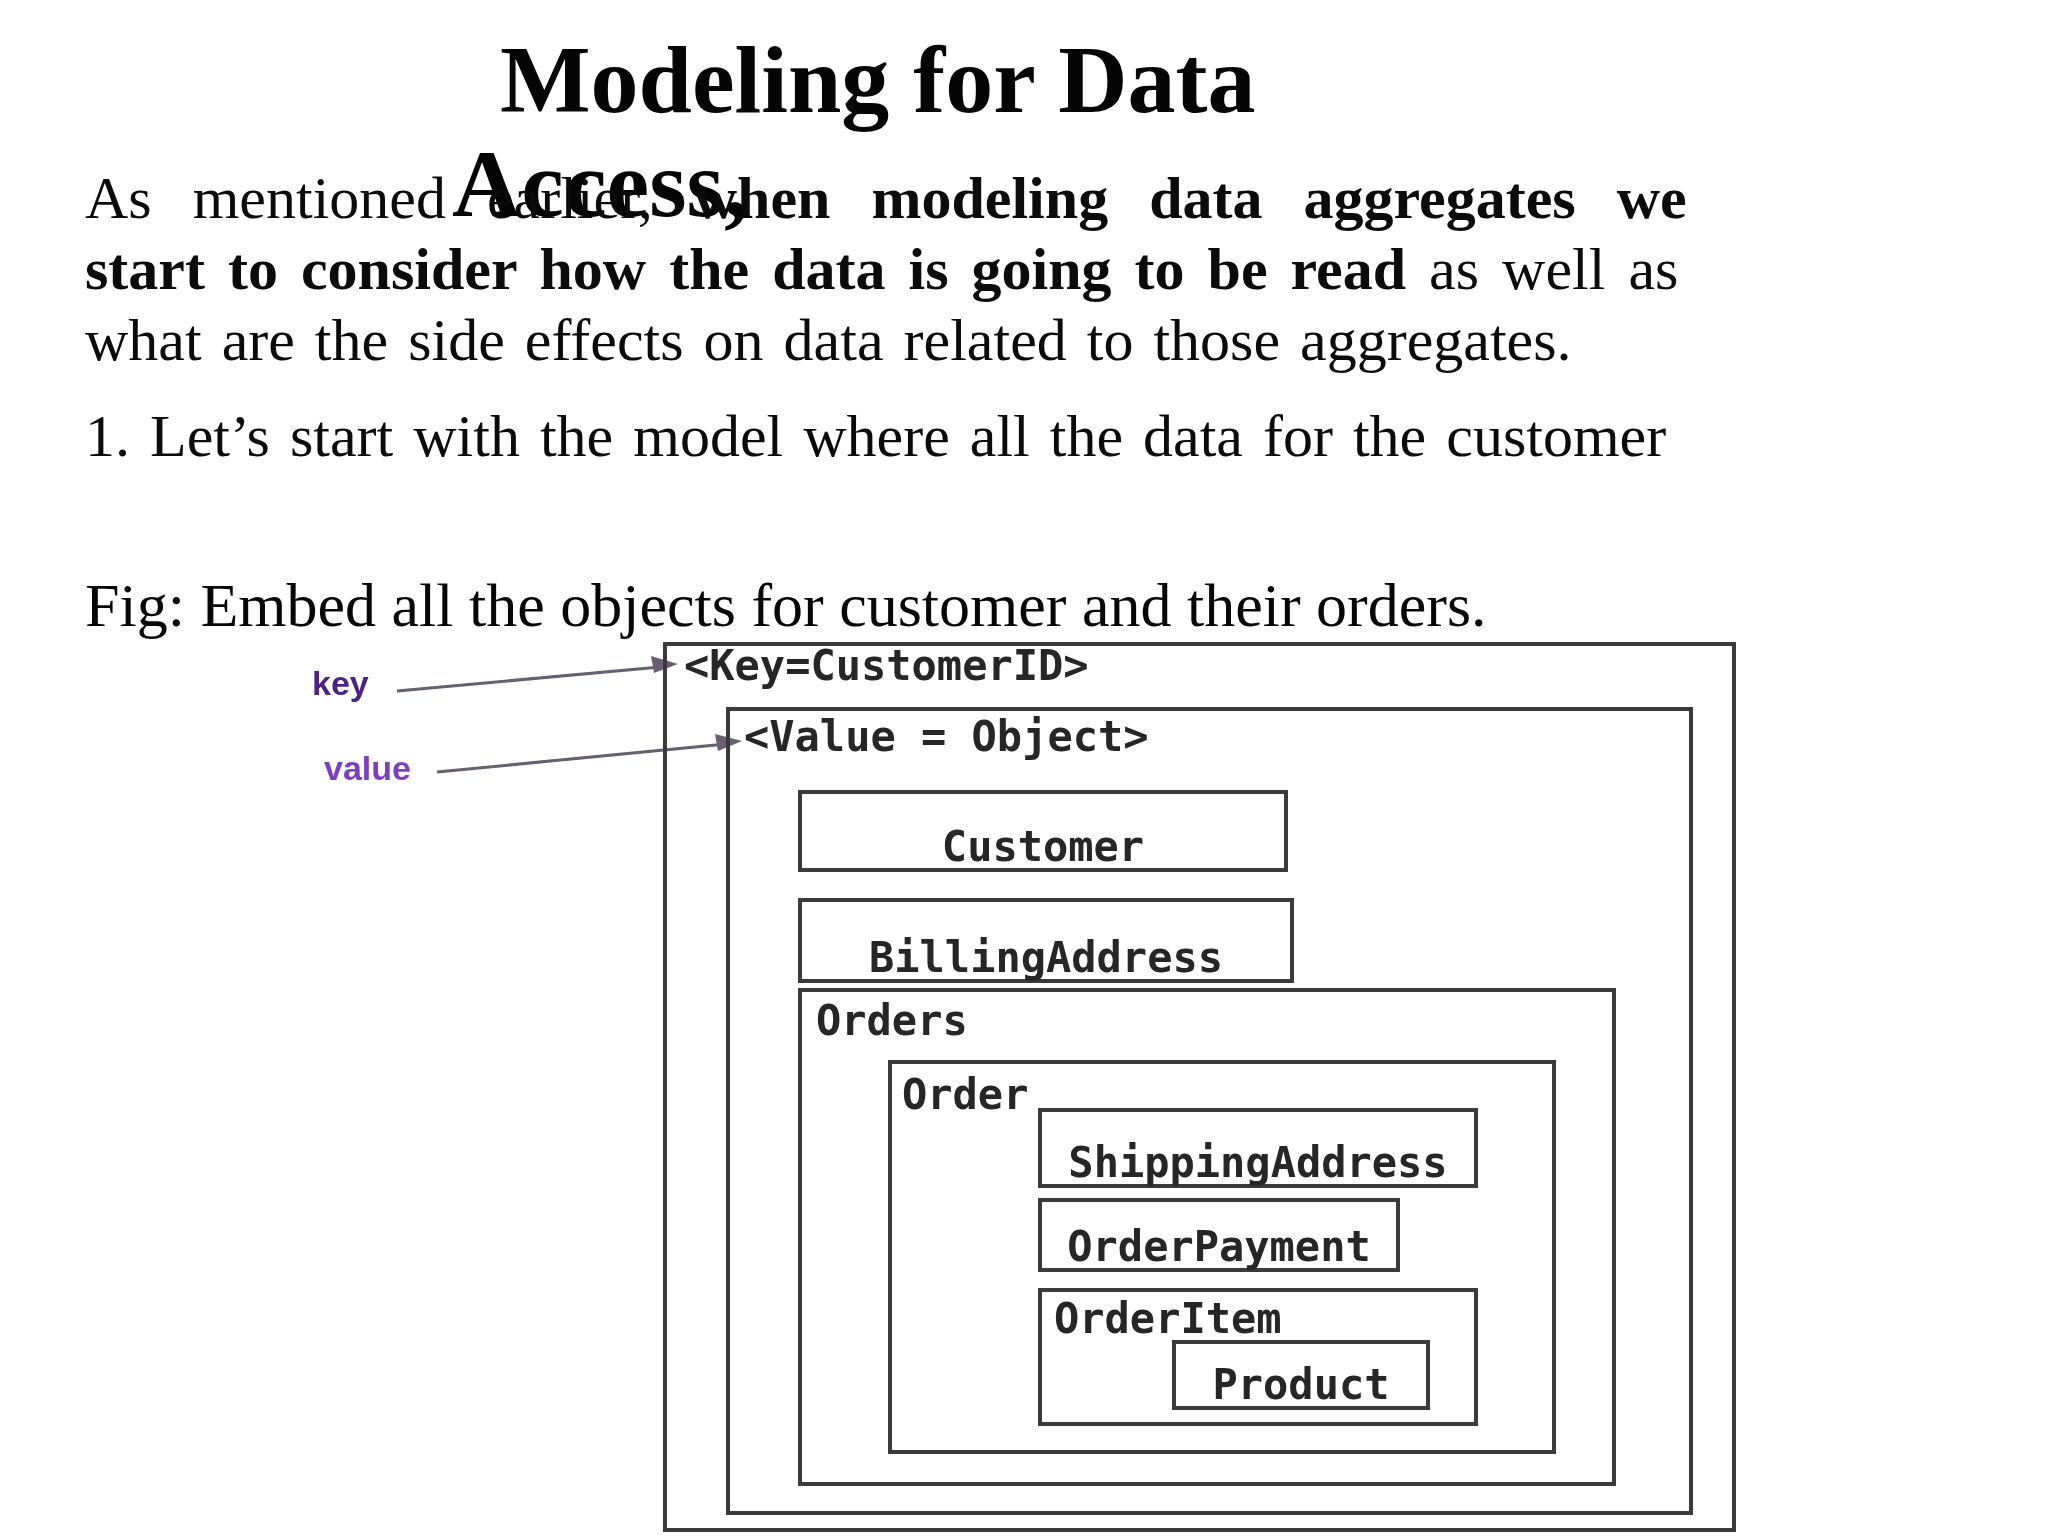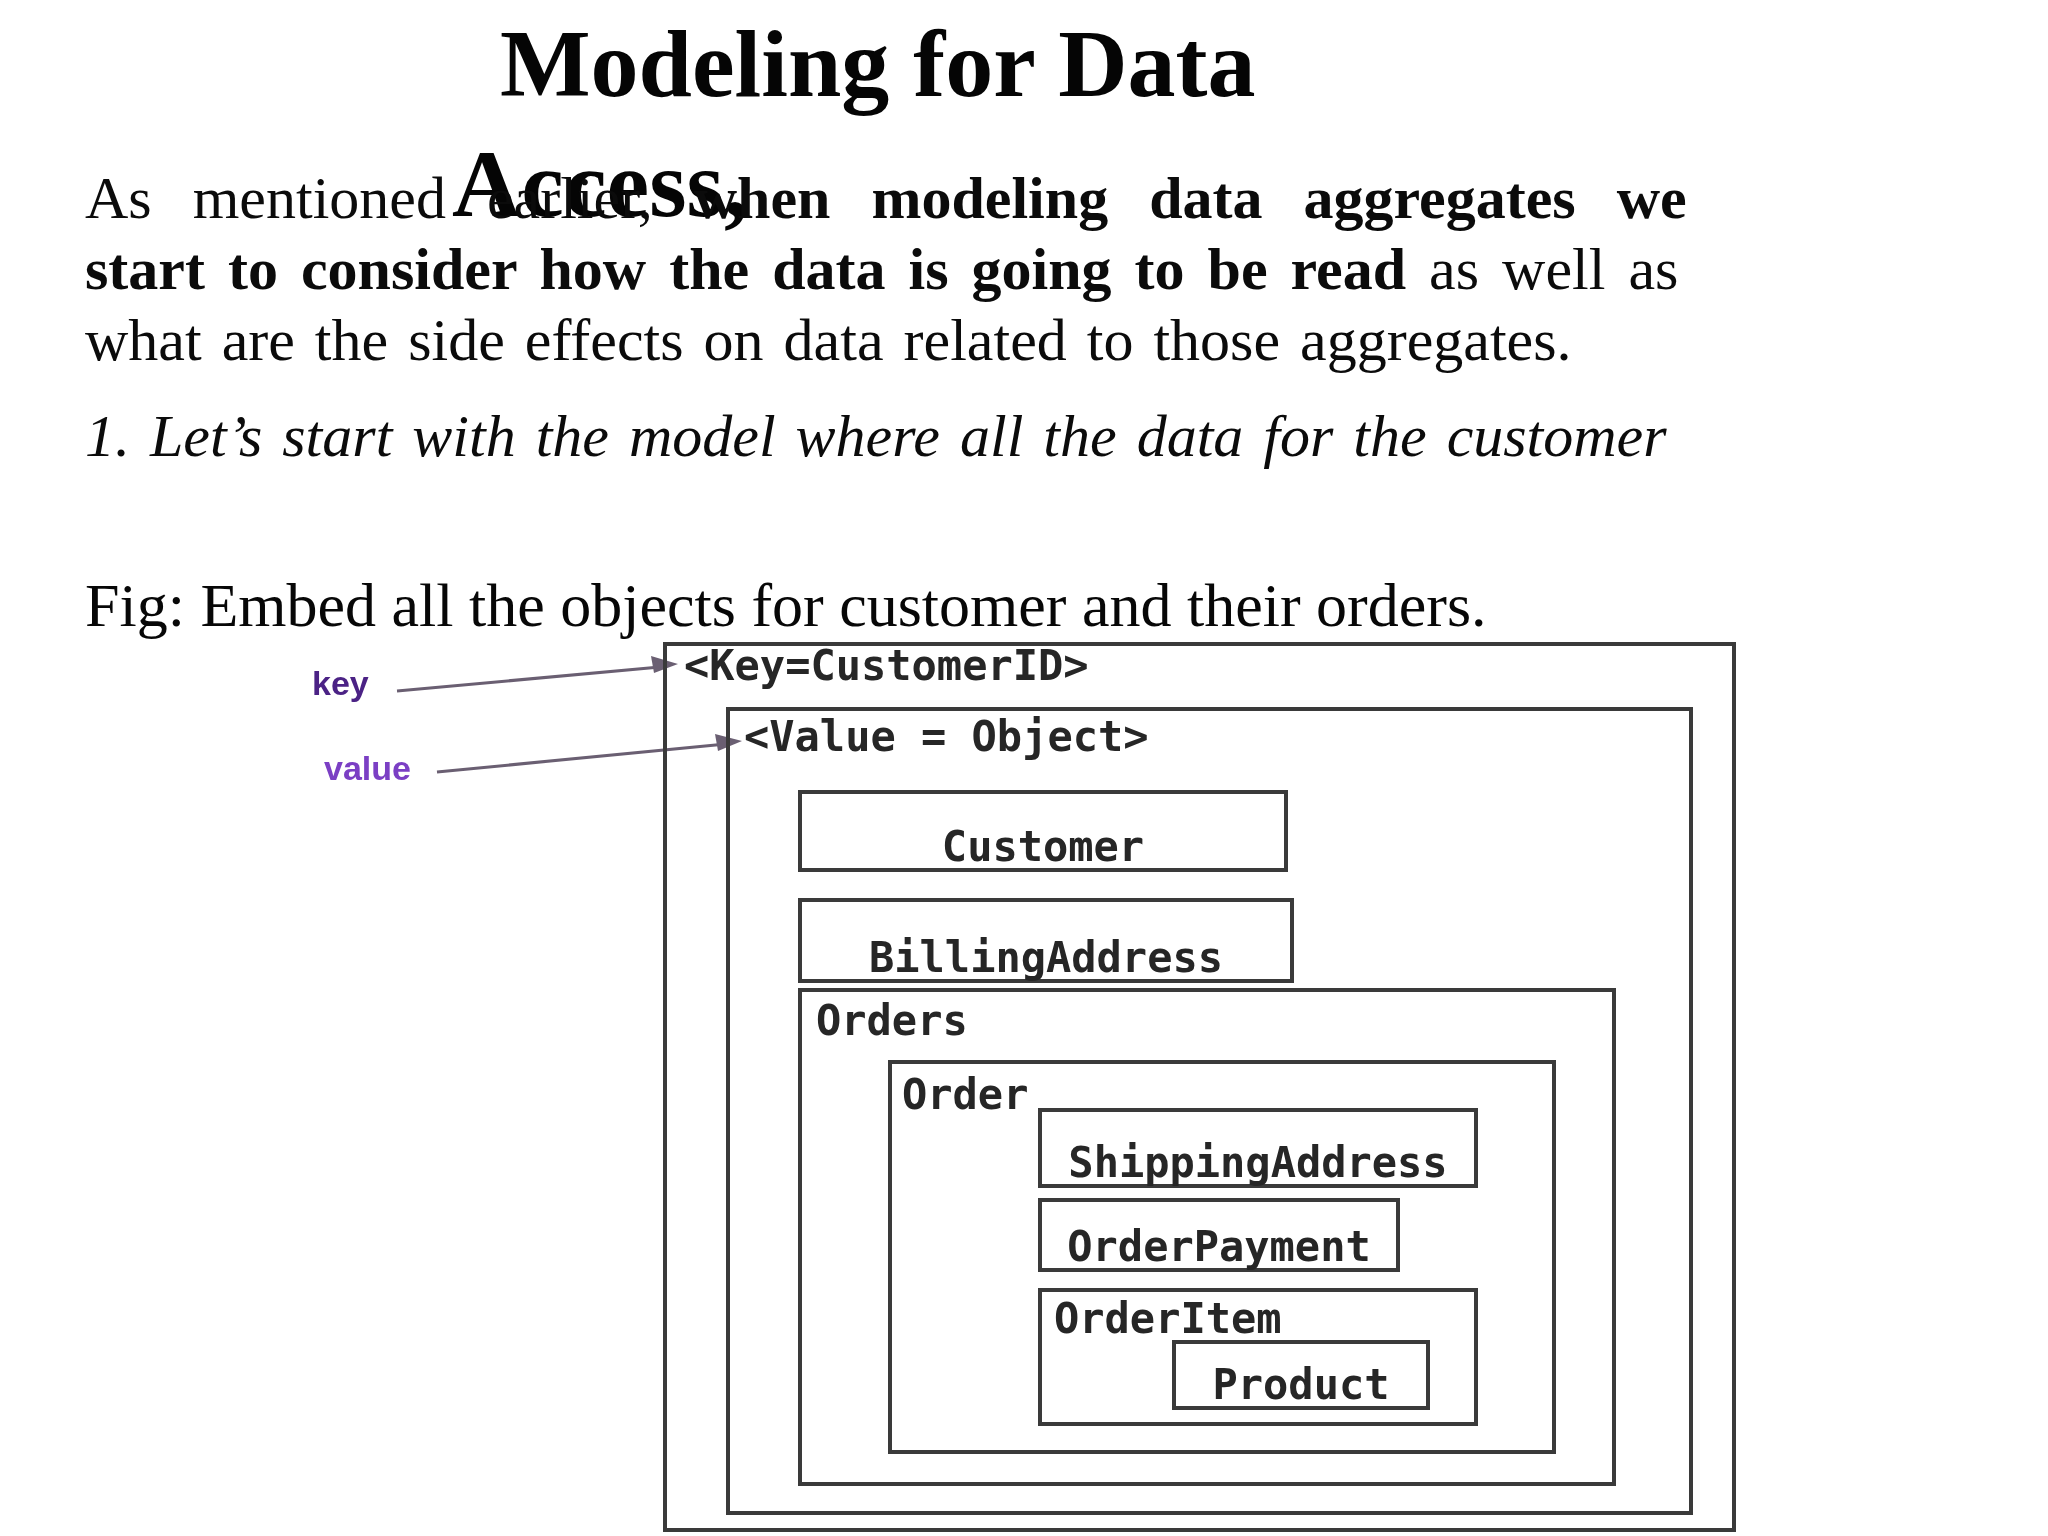--- a/index.html
+++ b/index.html
@@ -9,21 +9,21 @@
     overflow: hidden;
   }
   body {
     position: relative;
     font-family: "Liberation Serif", "DejaVu Serif", serif;
     color: #0d0d0d;
   }
 
   
   .title-line1 {
-    position: absolute; left: 500px; top: 16px;
+    position: absolute; left: 500px; top: 32px;
     font-size: 96px; font-weight: bold; line-height: 96px;
     white-space: nowrap; color: #050505; text-align: center;
   }
   .title-line2 {
     position: absolute; left: 452px; top: 136px;
     font-size: 96px; font-weight: bold; line-height: 96px;
     white-space: nowrap; color: #050505;
   }
 
   
@@ -34,21 +34,21 @@
   .para1 .line { white-space: nowrap; }
   .line-1 { word-spacing: 26px; }
   .line-2 { word-spacing: 8px; }
   .line-3 { word-spacing: 5px; }
   .bold { font-weight: bold; }
 
   .para2 {
     position: absolute; left: 85px; top: 400px; width: 1920px;
     font-size: 60px; line-height: 73px; color: #0b0b0b;
   }
-  .para2 .line { white-space: nowrap; font-style: italic; }
+  .para2 .line { white-space: nowrap; }
   .p2-line1 { word-spacing: 5px; }
 
   .fig-caption {
     position: absolute; left: 85px; top: 570px;
     font-size: 62px; font-weight: normal; line-height: 70px;
     white-space: nowrap; color: #070707;
     z-index: 1;
   }
 
   

